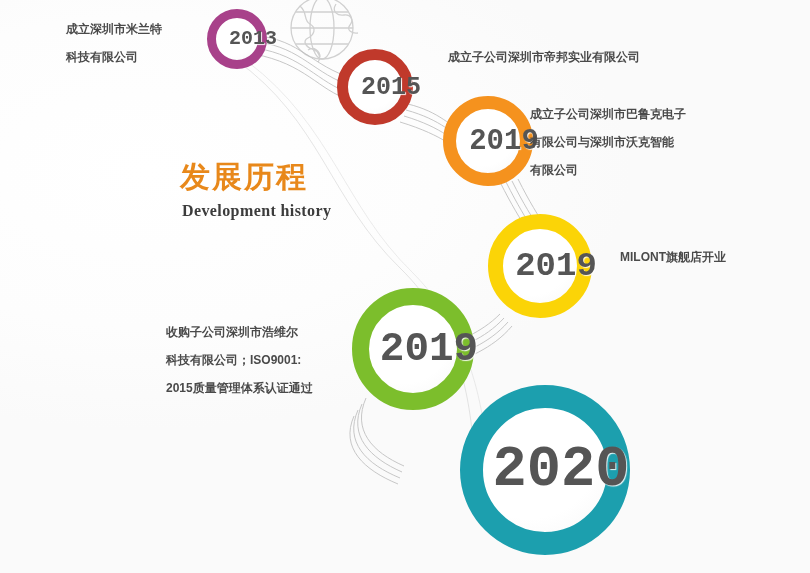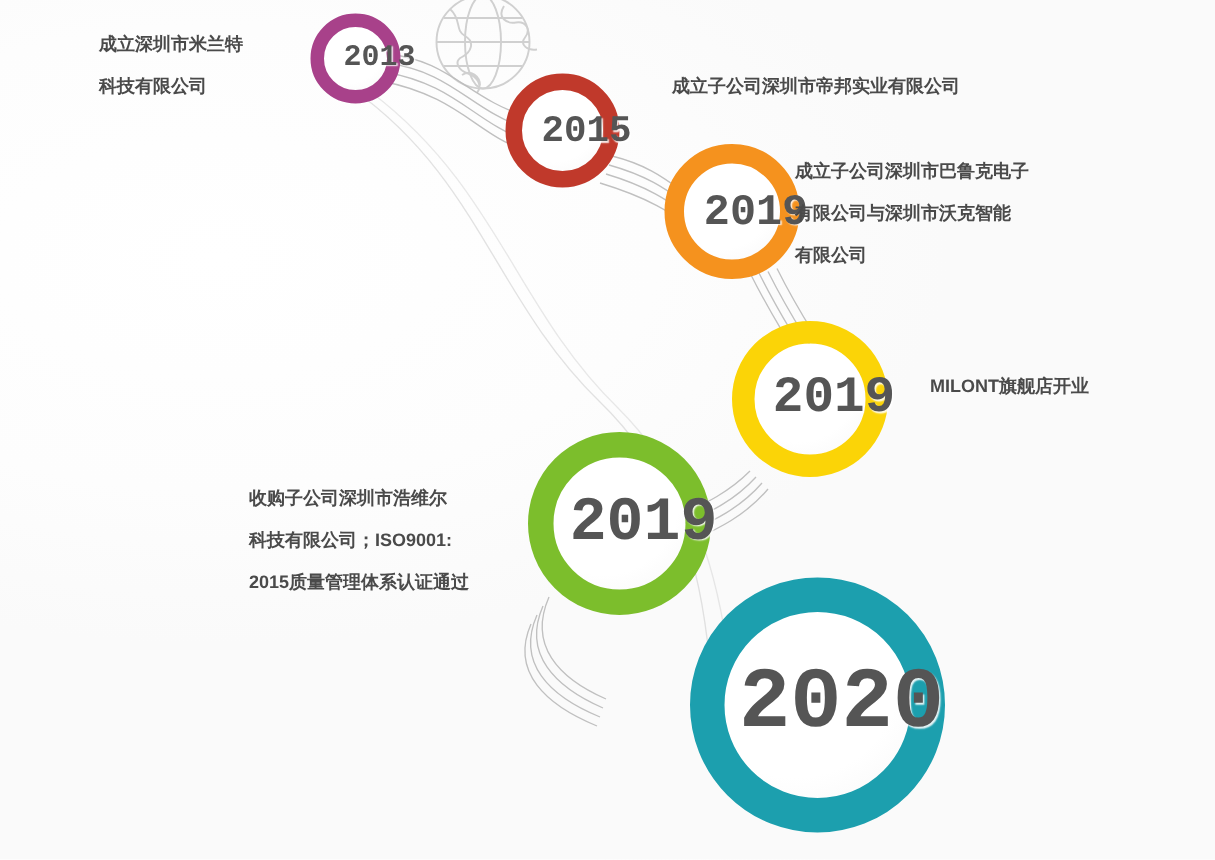--- a/index.html
+++ b/index.html
@@ -208,14 +208,18 @@
 有限公司与深圳市沃克智能
 有限公司</div>
 
   <div class="label right" id="label-2019b" style="color: rgb(74, 74, 74);">MILONT旗舰店开业</div>
 
   <div class="label left" id="label-2019c" style="color: rgb(74, 74, 74);">收购子公司深圳市浩维尔
 科技有限公司；ISO9001:
 2015质量管理体系认证通过</div>
 
 
+  <div id="heading">
+    <div class="cn" style="color: rgb(232, 136, 26);">发展历程</div>
+    <div class="en">Development history</div>
+  </div>
 
 </div>
 
 </body></html>

